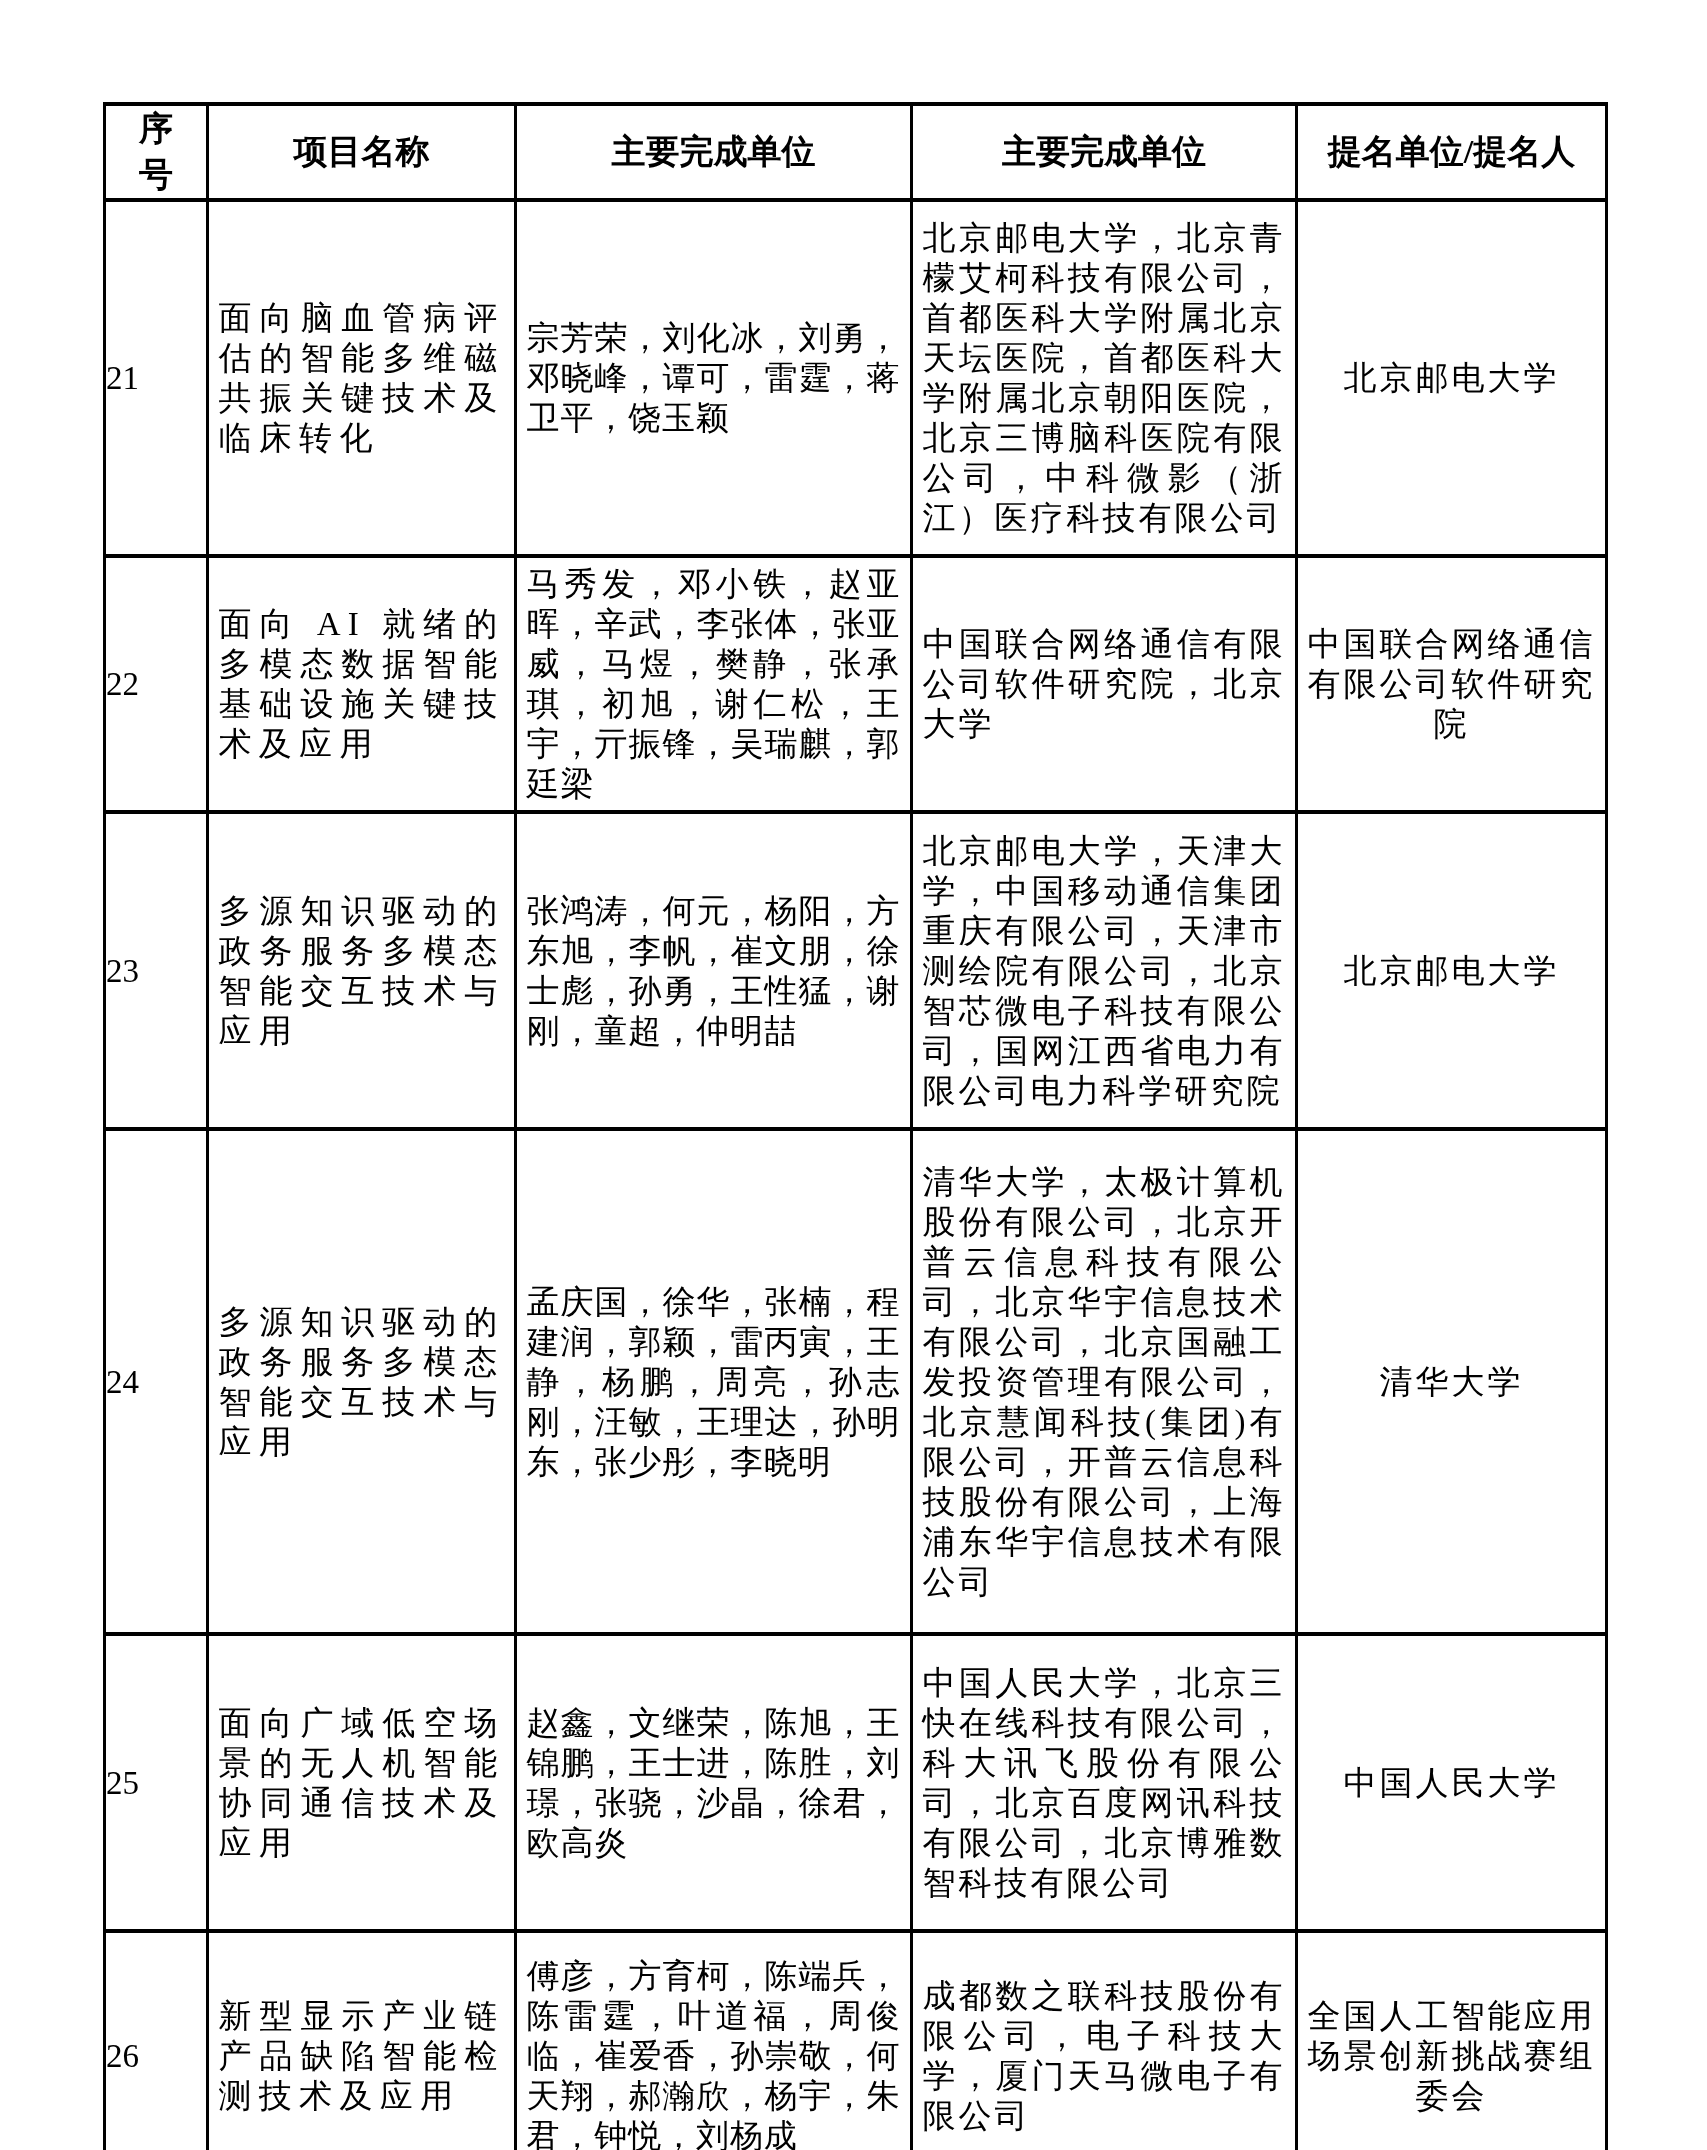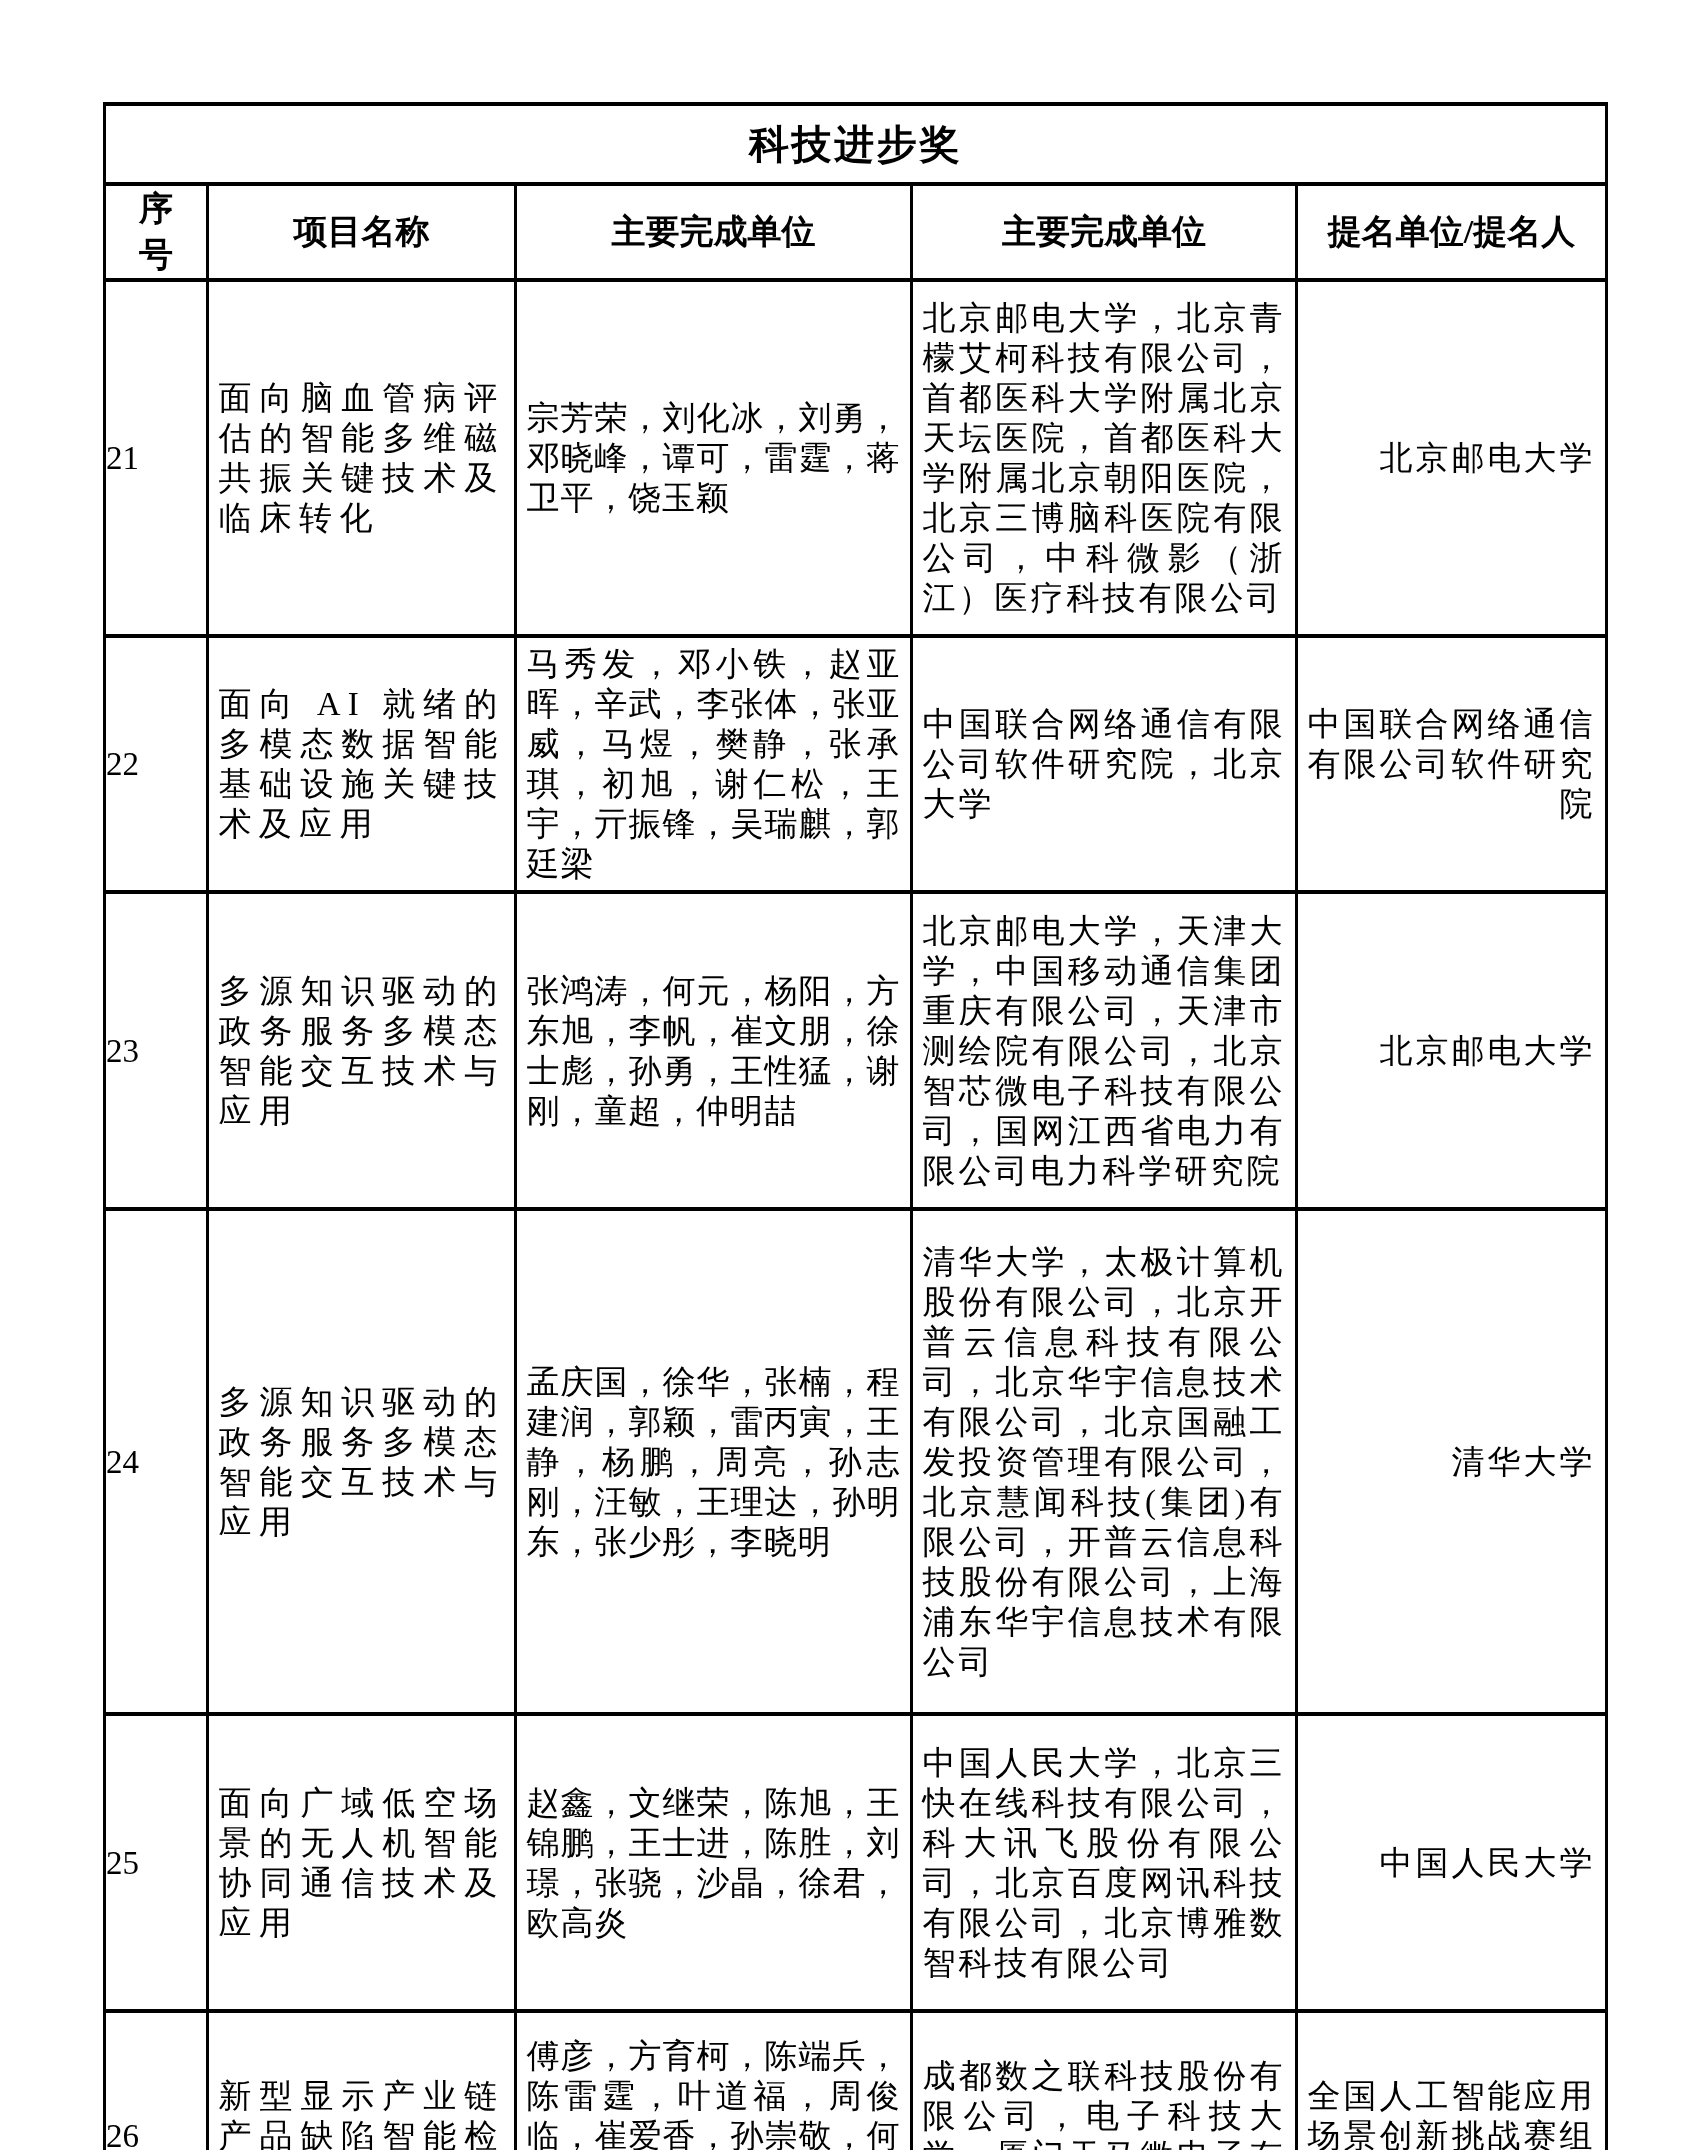--- a/index.html
+++ b/index.html
@@ -65,21 +65,21 @@
     text-align: justify;
     text-justify: inter-character;
     letter-spacing: 0.9px;
   }
   td.cell-orgs {
     text-align: justify;
     text-justify: inter-character;
     letter-spacing: 3px;
   }
   td.cell-nom {
-    text-align: right;
+    text-align: center;
     text-justify: inter-character;
     letter-spacing: 3px;
   }
   tr.row-21 { height: 356px; }
   tr.row-22 { height: 223px; }
   tr.row-23 { height: 317px; }
   tr.row-24 { height: 505px; }
   tr.row-25 { height: 297px; }
   tr.row-26 { height: 249px; }
 </style>
@@ -88,23 +88,20 @@
 
 <table class="award-table">
   <colgroup>
     <col style="width:103px">
     <col style="width:308px">
     <col style="width:396px">
     <col style="width:385px">
     <col style="width:310px">
   </colgroup>
   <tbody>
-    <tr class="title-row">
-      <td colspan="5">科技进步奖</td>
-    </tr>
     <tr class="header-row">
       <th>序号</th>
       <th>项目名称</th>
       <th>主要完成单位</th>
       <th>主要完成单位</th>
       <th>提名单位/提名人</th>
     </tr>
 
     <tr class="data-row row-21">
       <td class="cell-no">21</td>

